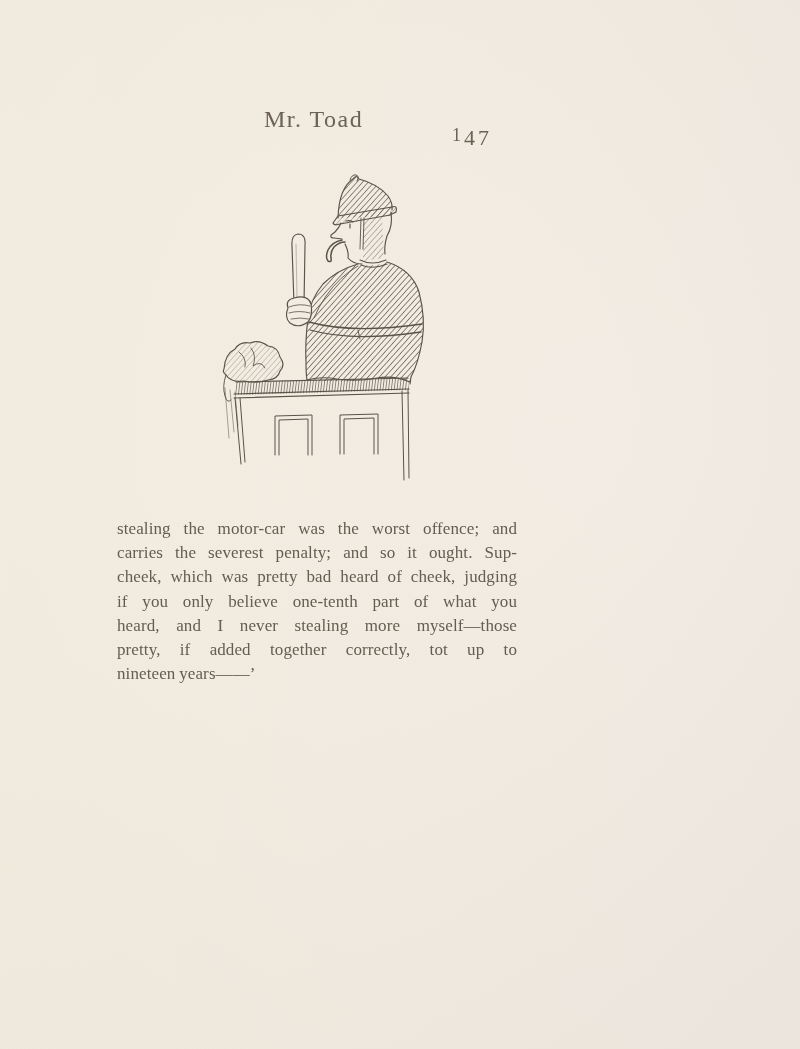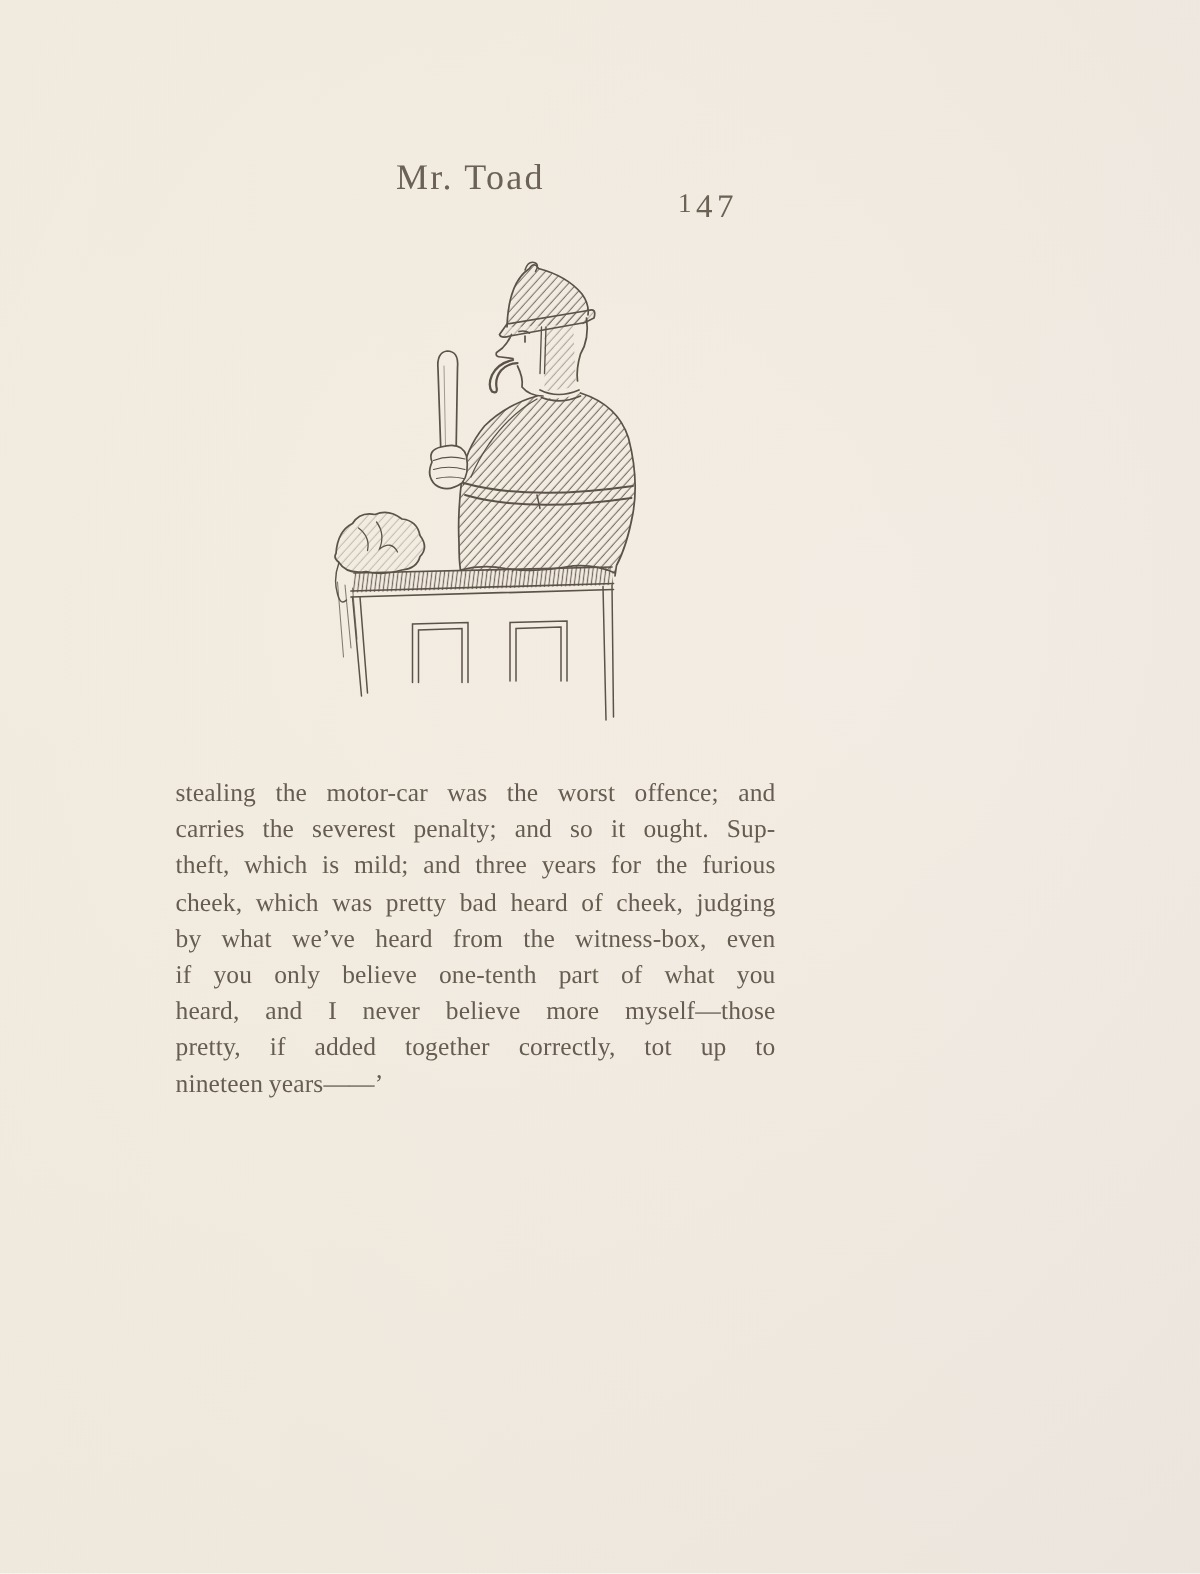--- a/index.html
+++ b/index.html
@@ -112,22 +112,20 @@
       <path d="M180,219 L182,308 M186,218 L187,306" stroke-width="1"></path>
 
       <path d="M53,283 L53,244 L90,243 L90,283 M57,283 L57,248 L86,247 L86,283" stroke-width="1"></path>
       <path d="M118,282 L118,243 L156,242 L156,282 M122,282 L122,247 L152,246 L152,282" stroke-width="1"></path>
     </svg>
   </div>
 
   <div class="bodytext">
     <div class="line">stealing the motor-car was the worst offence; and</div>
     <div class="line">carries the severest penalty; and so it ought.  Sup-</div>
-    <div class="line">theft, which is mild; and three years for the furious</div>
     <div class="line">cheek, which was pretty bad heard of cheek, judging</div>
-    <div class="line">by what we’ve heard from the witness-box, even</div>
     <div class="line">if you only believe one-tenth part of what you</div>
-    <div class="line">heard, and I never believe more myself—those</div>
+    <div class="line">heard, and I never stealing more myself—those</div>
     <div class="line">pretty, if added together correctly, tot up to</div>
     <div class="line last">nineteen years——’</div>
   </div>
 
 </div>
 
 </body></html>

